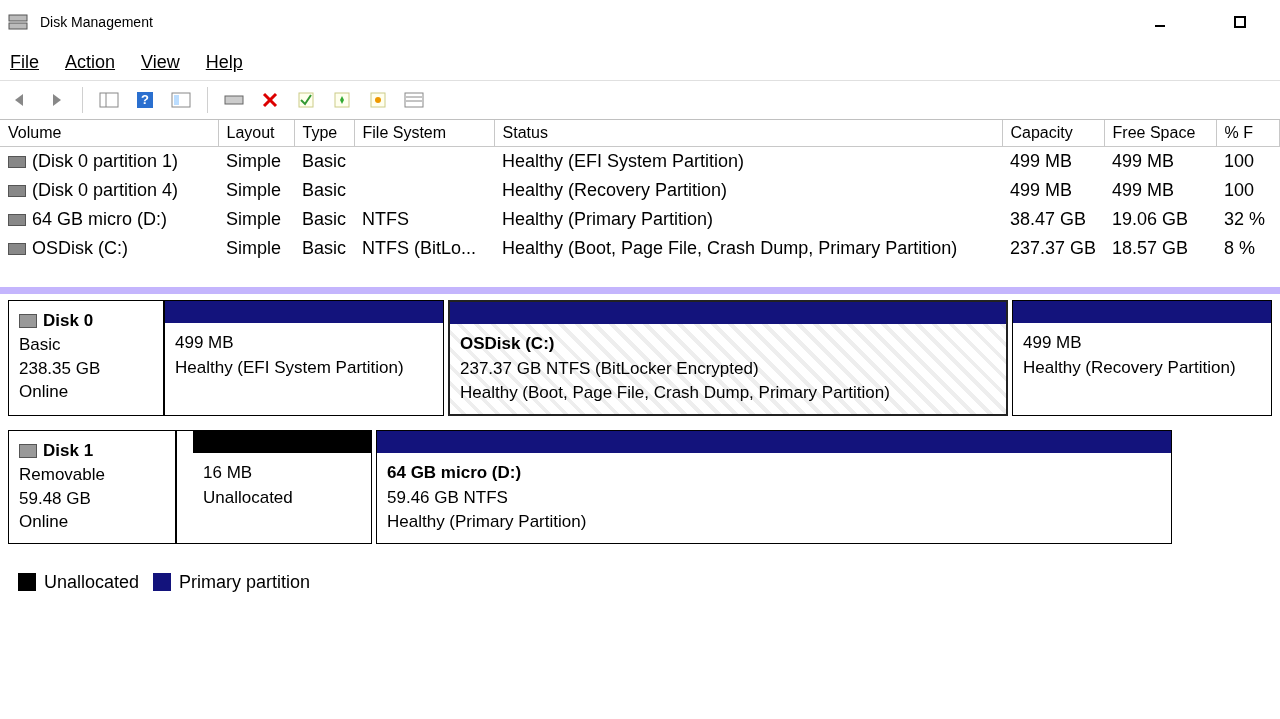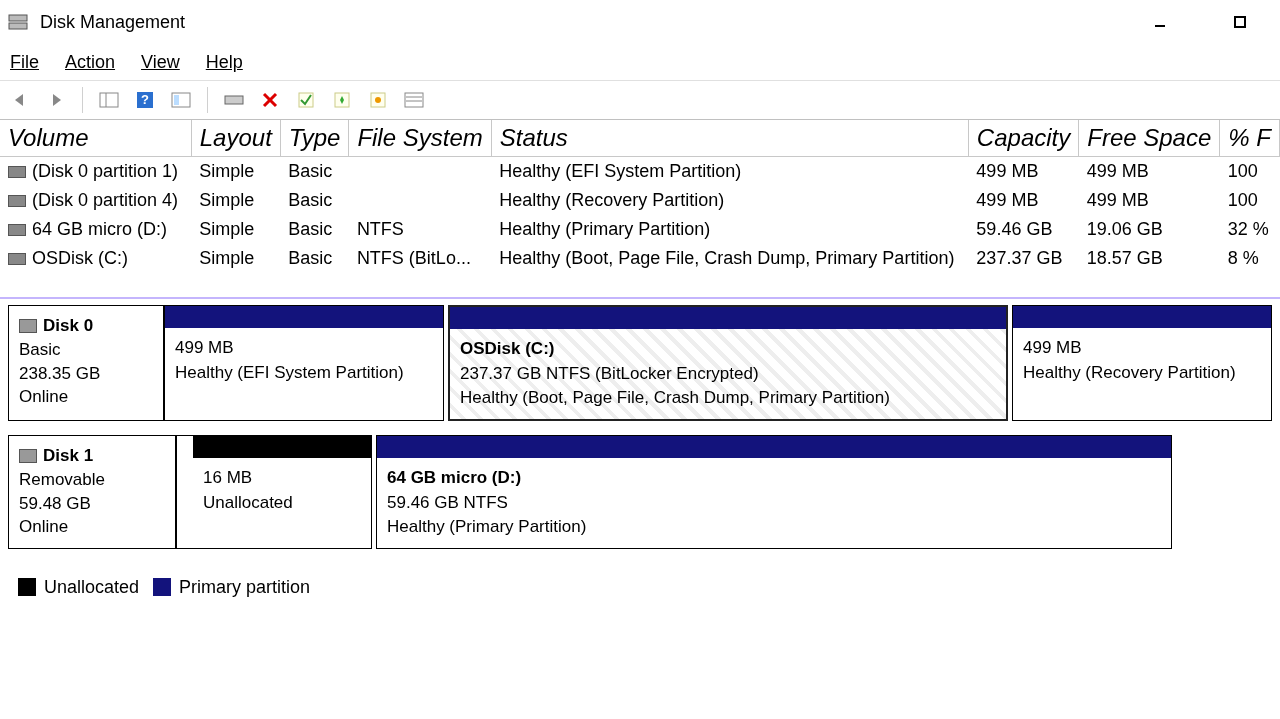--- a/index.html
+++ b/index.html
@@ -1,39 +1,39 @@
 <!DOCTYPE html>
 <html><head>
 <meta charset="utf-8">
 <style>
 * { box-sizing: border-box; margin: 0; padding: 0; font-family: "Segoe UI", Tahoma, sans-serif; }
 body { background: #fff; font-size: 15px; color: #000; width: 1280px; height: 719px; overflow: hidden; }
 
 .titlebar { display: flex; align-items: center; height: 44px; padding: 0 8px; }
 .titlebar .icon { width: 20px; height: 18px; margin-right: 12px; display:flex; align-items:center; }
-.titlebar .title { font-size: 18px; flex: 1; }
+.titlebar .title { font-size: 14px; flex: 1; }
 .winbtns { display: flex; gap: 40px; margin-right: 12px; }
 .winbtn { width: 40px; height: 30px; display: flex; align-items: center; justify-content: center; font-size: 16px; }
 
 .menubar { display: flex; height: 36px; align-items: center; padding: 0 10px; gap: 26px; font-size: 18px; text-decoration: underline; }
 .menubar span { cursor: default; }
 
 .toolbar { display: flex; height: 40px; align-items: center; padding: 0 8px; gap: 12px; border-top: 1px solid #e0e0e0; border-bottom: 1px solid #c0c0c0; }
 .toolbar .sep { width: 1px; height: 26px; background: #d0d0d0; margin: 0 2px; }
 .tbtn { width: 24px; height: 24px; display:flex; align-items:center; justify-content:center; }
 
 
 .vol-table { width: 100%; border-collapse: collapse; }
 .vol-table th, .vol-table td { text-align: left; font-weight: normal; padding: 4px 8px; white-space: nowrap; }
-.vol-table th { border-right: 1px solid #c8c8c8; border-bottom: 1px solid #c8c8c8; background: #fff; font-size: 24px; font-style: italic; }
+.vol-table th { border-right: 1px solid #c8c8c8; border-bottom: 1px solid #c8c8c8; background: #fff; font-size: 16px; }
 .vol-table td { font-size: 18px; }
 .disk-ico { display:inline-block; width:18px; height:12px; background:#888; border:1px solid #555; margin-right:6px; vertical-align:middle; }
 
 
-.disk-area { border-top: 2px solid #c4b5fd; padding: 6px 8px 0 8px; margin-top: 24px; }
+.disk-area { border-top: 7px solid #c4b5fd; padding: 6px 8px 0 8px; margin-top: 24px; }
 .disk-row { display: flex; margin-bottom: 14px; }
 .disk-label { width: 168px; border: 1px solid #000; padding: 8px 10px; font-size: 17px; line-height: 1.4; background:#fff; }
 .disk-label .dtop { display:flex; align-items:center; font-weight:bold; }
 .disk-label .dtop .dico { width:18px; height:14px; background:#999; border:1px solid #555; margin-right:6px; }
 .parts { display: flex; flex: 1; gap: 4px; }
 .part { border: 1px solid #000; display:flex; flex-direction:column; }
 .part .band { height: 22px; }
 .band.primary { background: #13137c; }
 .band.unalloc { background: #000; }
 .part .body { padding: 8px 10px; font-size: 17px; line-height: 1.45; flex:1; }
@@ -179,21 +179,21 @@
         <td>499 MB</td>
         <td>499 MB</td>
         <td>100</td>
       </tr>
       <tr>
         <td><span class="disk-ico"></span>64 GB micro (D:)</td>
         <td>Simple</td>
         <td>Basic</td>
         <td>NTFS</td>
         <td>Healthy (Primary Partition)</td>
-        <td>59.46 GB</td>
+        <td>38.47 GB</td>
         <td>19.06 GB</td>
         <td>32 %</td>
       </tr>
       <tr>
         <td><span class="disk-ico"></span>OSDisk (C:)</td>
         <td>Simple</td>
         <td>Basic</td>
         <td>NTFS (BitLo...</td>
         <td>Healthy (Boot, Page File, Crash Dump, Primary Partition)</td>
         <td>237.37 GB</td>

